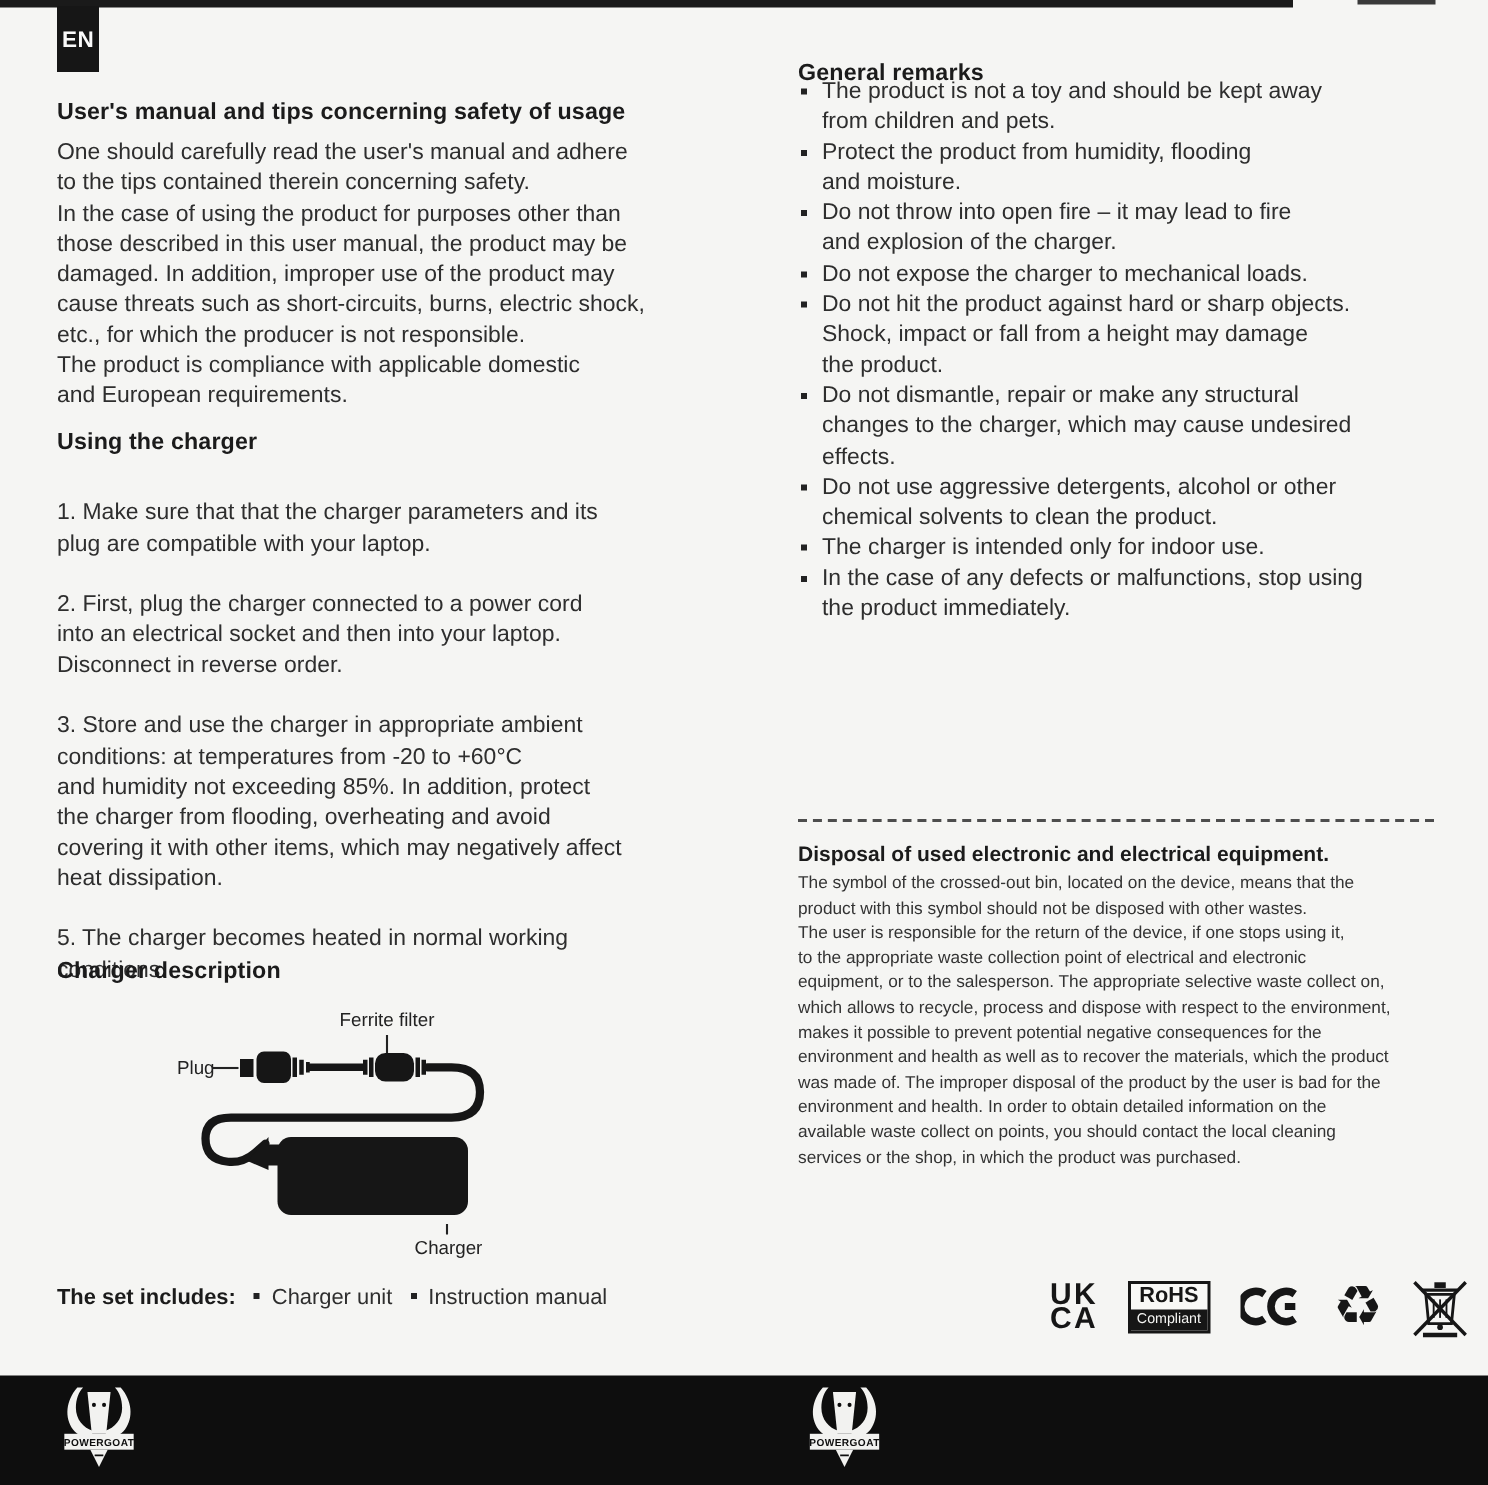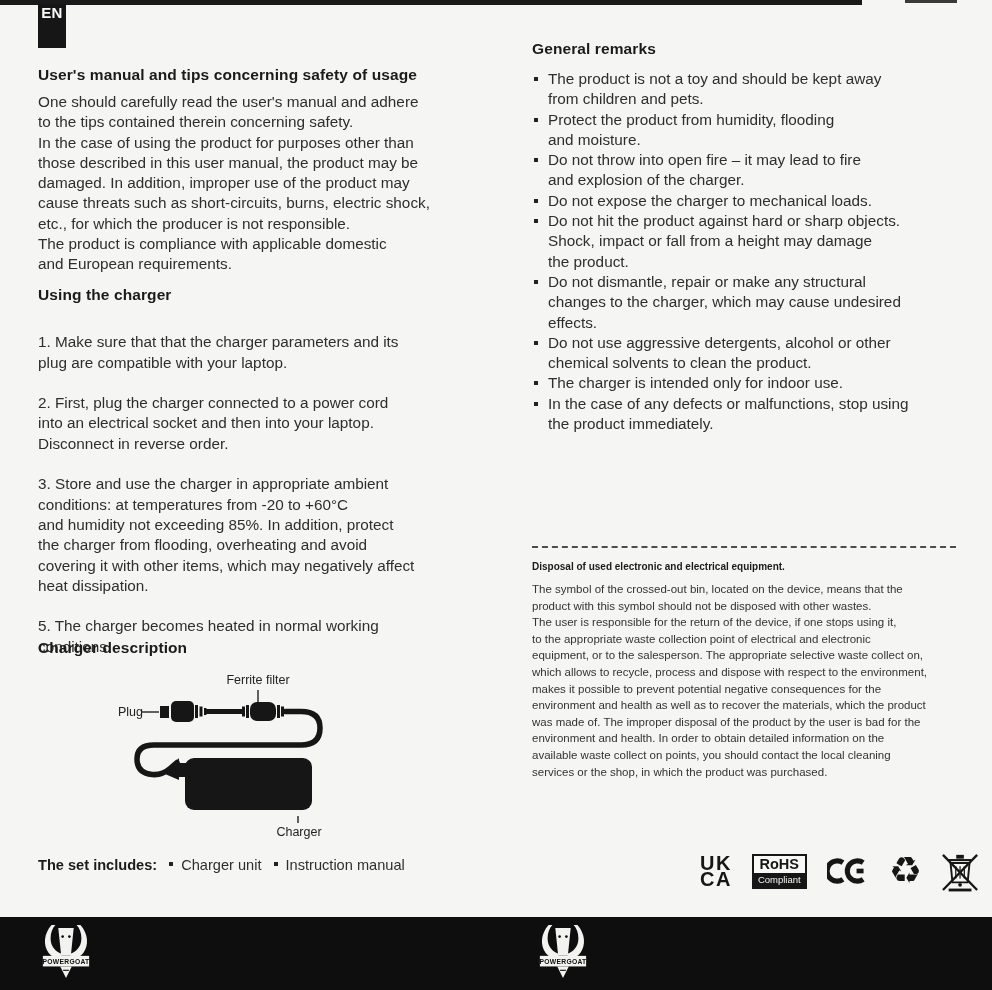--- a/index.html
+++ b/index.html
@@ -10,45 +10,45 @@
     color:#2c2c2c;
     -webkit-font-smoothing:antialiased;
   }
   .abs{position:absolute;}
   
   .top-strip{left:0;top:0;width:862px;height:5px;background:#1a1a1a;}
   .top-strip2{left:905px;top:0;width:52px;height:3px;background:#3a3a3a;}
   
   .en-badge{
     left:38px;top:4px;width:28px;height:44px;background:#161616;color:#fafafa;
-    display:flex;justify-content:center;
+    display:flex;align-items:center;justify-content:center;
     font-size:15px;font-weight:bold;letter-spacing:.3px;
   }
   h1,h2,h3,p,ul,li{margin:0;padding:0;}
   .heading{font-size:15.5px;font-weight:bold;color:#1b1b1b;letter-spacing:.1px;}
   .bodytext{font-size:15.3px;line-height:20.3px;white-space:pre-line;color:#2e2e2e;}
   
   .safety-heading{left:38px;top:66px;width:472px;}
   .safety-text{left:38px;top:92px;width:472px;}
   .using-heading{left:38px;top:286px;width:472px;}
   .using-steps{left:38px;top:312px;width:472px;list-style:none;}
   .using-steps li{white-space:pre-line;}
   .desc-heading{left:38px;top:628px;width:472px;margin-top:11px;}
   .diagram{left:38px;top:666px;}
   .set-line{left:38px;top:857px;width:472px;font-size:14.6px;display:flex;align-items:baseline;}
   .set-label{font-weight:bold;color:#1b1b1b;}
   .inc-item{position:relative;padding-left:13px;margin-left:11px;color:#2e2e2e;}
   .inc-item::before{content:"";position:absolute;left:1px;top:5px;width:4px;height:4px;background:#222;}
   
   .remarks-heading{left:532px;top:40px;width:428px;}
-  .remarks-list{left:532px;top:69px;width:428px;list-style:none;}
+  .remarks-list{left:532px;top:51px;width:428px;list-style:none;}
   .remarks-list li{position:relative;padding-left:16px;white-space:pre-line;font-size:15.3px;line-height:20.3px;color:#2e2e2e;}
   .remarks-list li::before{content:"";position:absolute;left:2px;top:8px;width:4px;height:4px;background:#222;}
   .dashed-sep{left:532px;top:546px;width:424px;height:0;border-top:2px dashed #4d4d4d;}
-  .disposal-heading{left:532px;top:561px;width:428px;font-size:10px;font-weight:bold;color:#1b1b1b;}
+  .disposal-heading{left:532px;top:561px;width:428px;font-size:14px;font-weight:bold;color:#1b1b1b;}
   .disposal-text{left:532px;top:581px;width:434px;font-size:11.5px;line-height:16.6px;white-space:pre-line;color:#333;}
   
   .cert-row{left:700px;top:845px;height:52px;display:flex;align-items:center;gap:20px;}
   .ukca{font-weight:bold;font-size:20px;line-height:16px;letter-spacing:1.5px;color:#161616;text-align:left;}
   .rohs{border:2.5px solid #161616;text-align:center;background:#f8f8f6;}
   .rohs-top{font-size:14.5px;font-weight:bold;color:#161616;padding:0 5px;line-height:17px;}
   .rohs-bottom{font-size:9.5px;color:#f5f5f3;background:#161616;padding:1px 4px 2px;line-height:11px;}
   .recycle{font-family:"DejaVu Sans",sans-serif;font-size:37px;line-height:38px;color:#161616;}
   
   .footer-bar{left:0;top:917px;width:992px;height:73px;background:#0e0e0e;}

